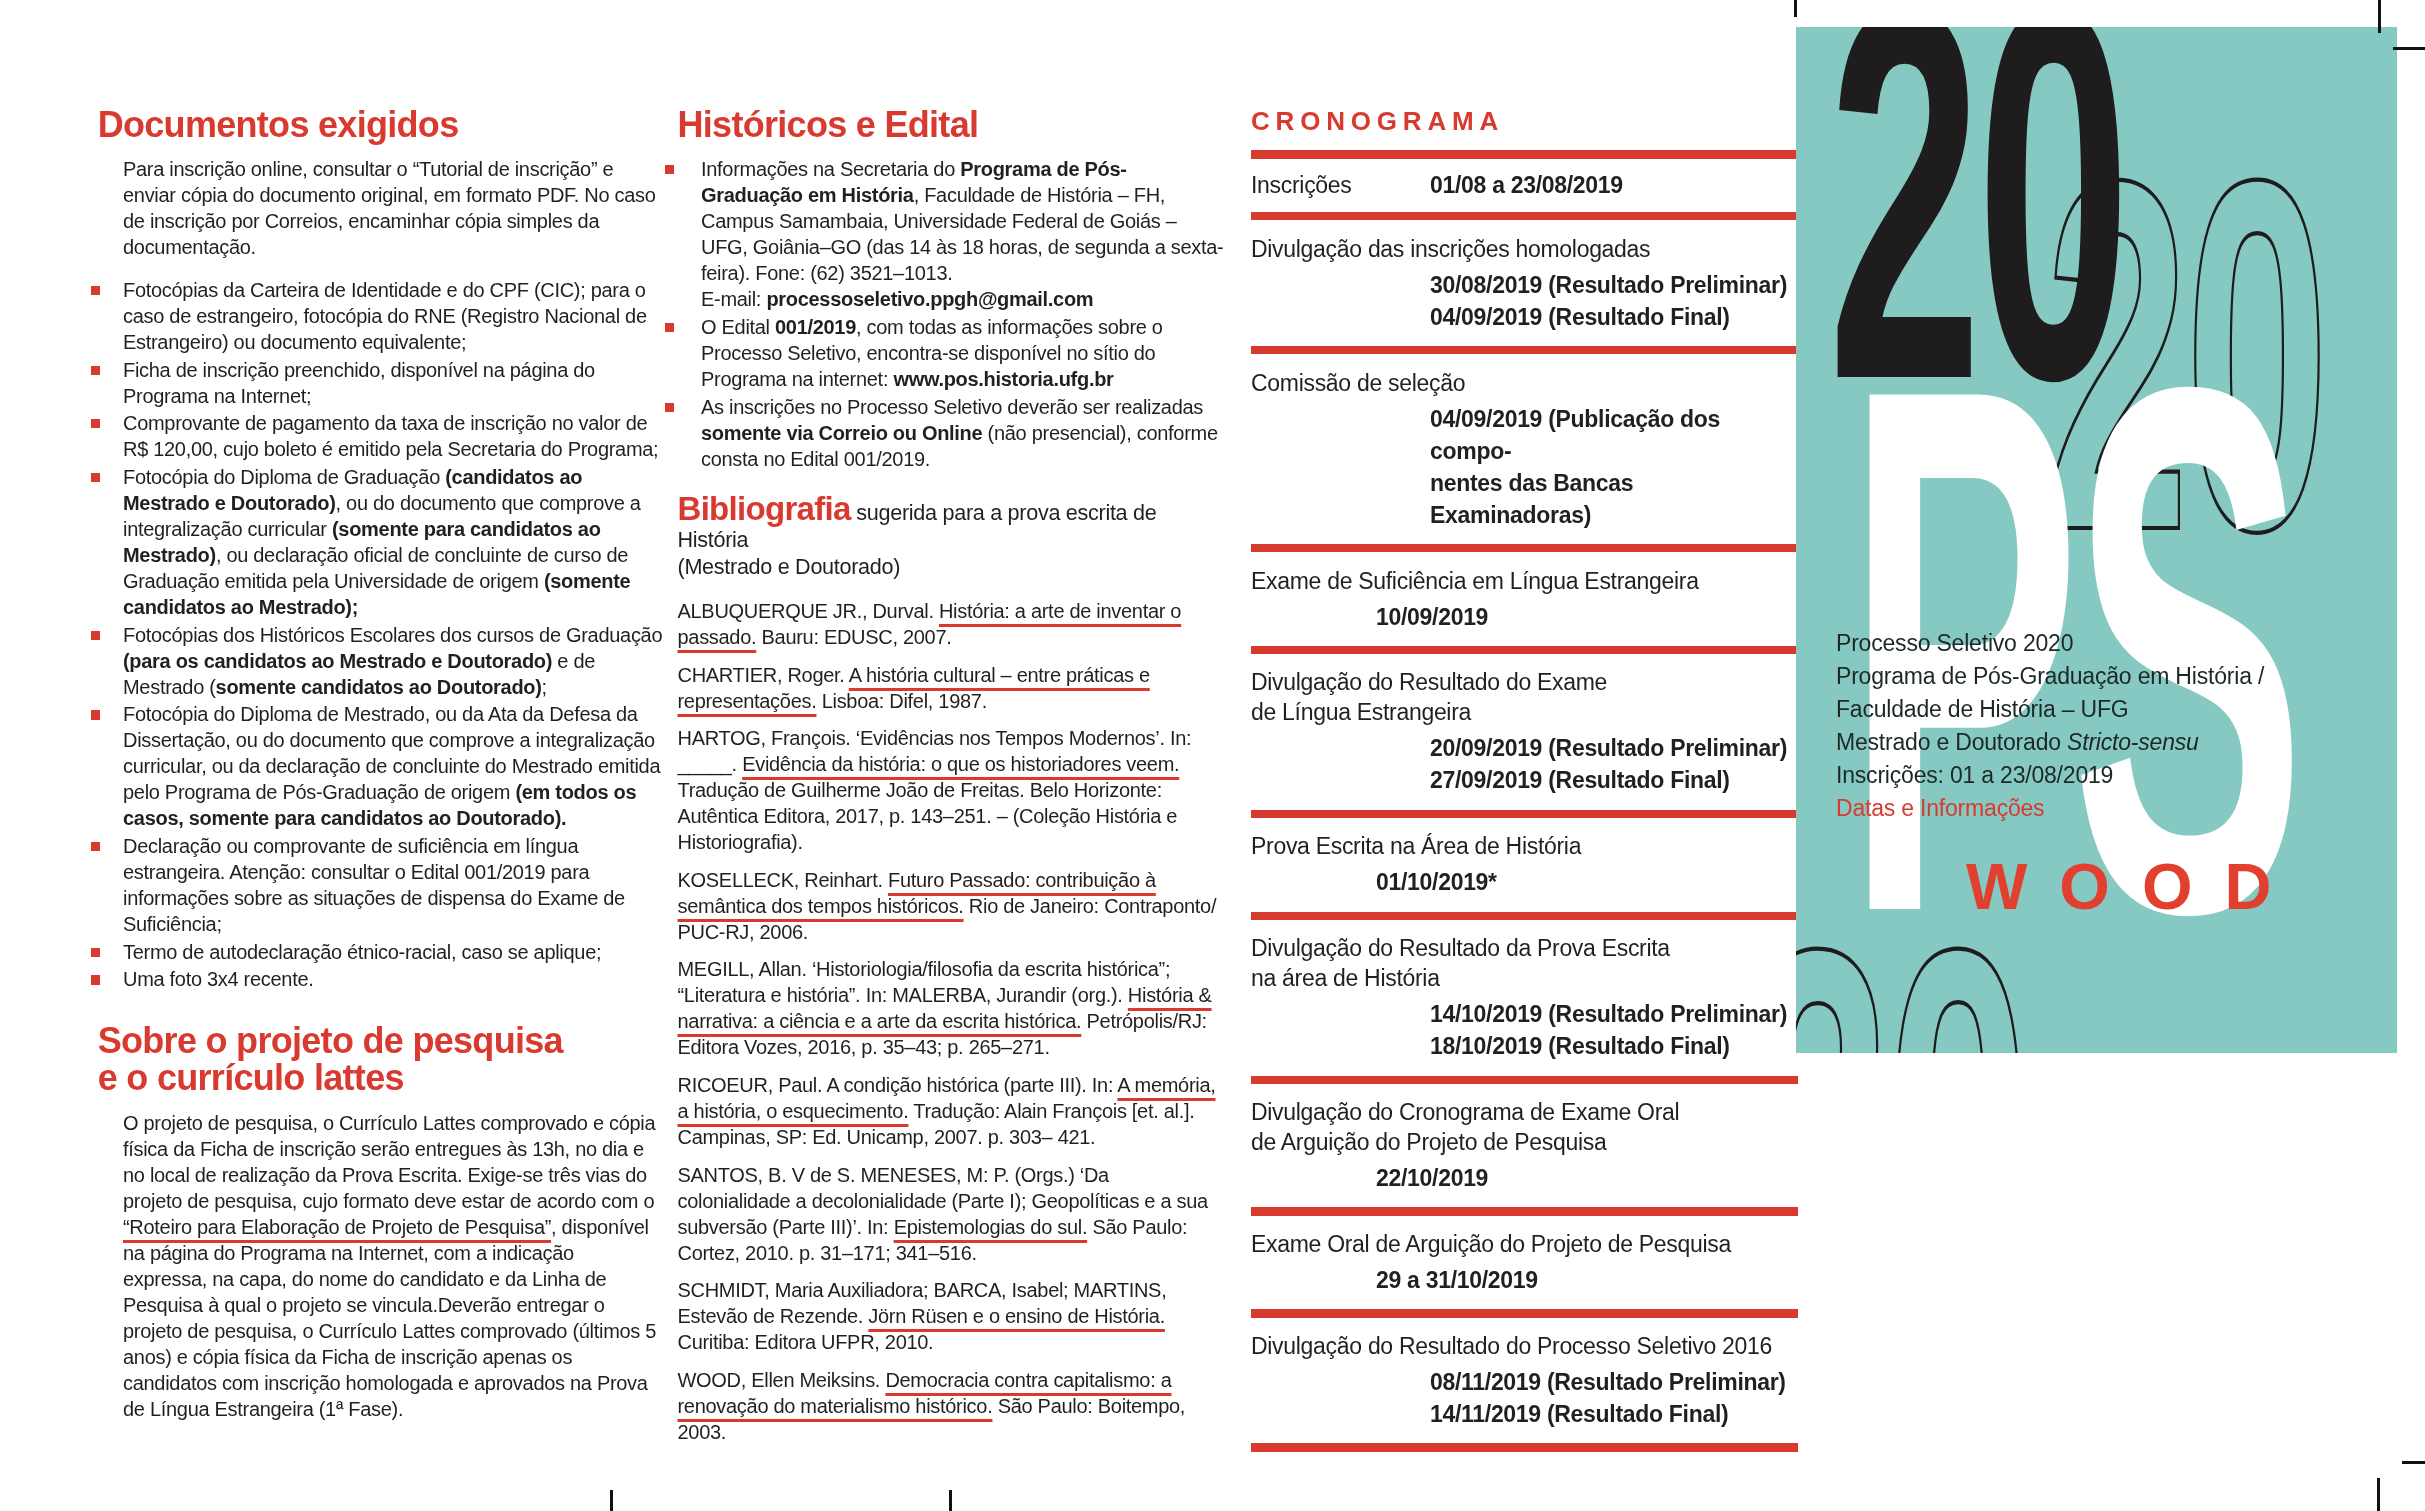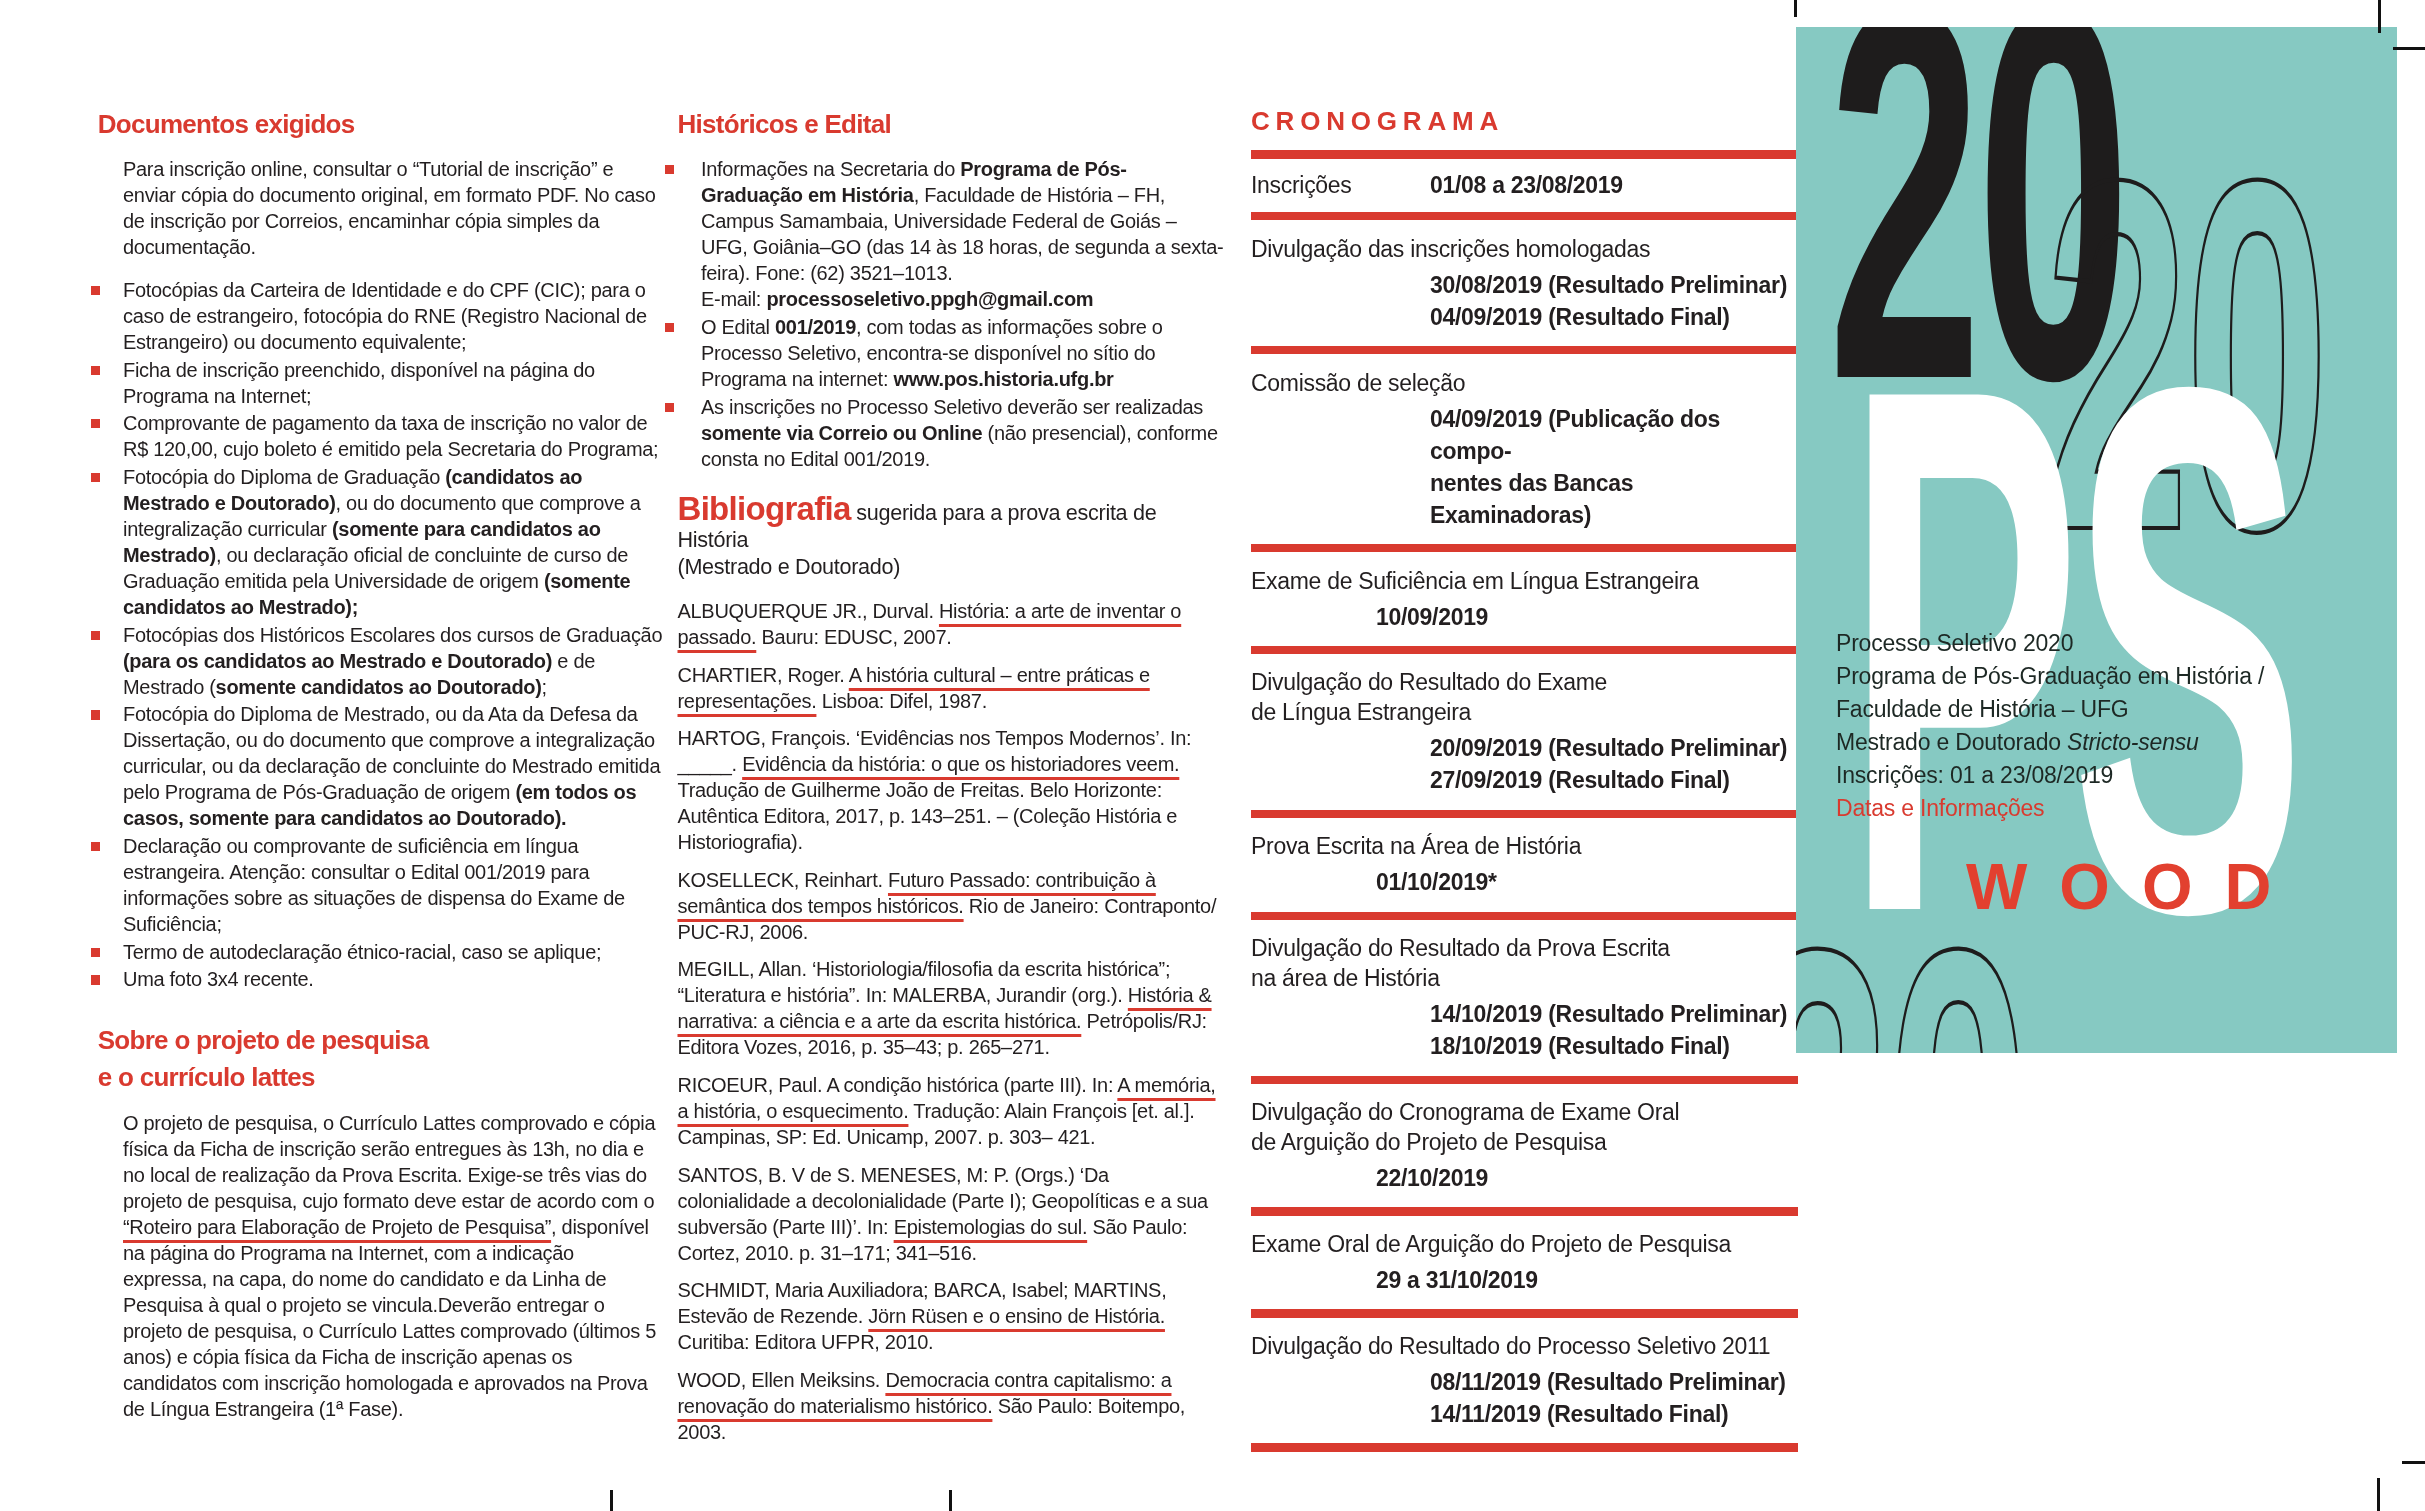--- a/index.html
+++ b/index.html
@@ -24,21 +24,21 @@
   .r{color:var(--red);}
   .u{
     text-decoration:underline;
     text-decoration-color:var(--red);
     text-decoration-thickness:2.5px;
     text-underline-offset:5.8px;
   }
   .col-heading{
     color:var(--red);
     font-weight:700;
-    font-size:26px;
+    font-size:36px;
     line-height:37px;
     letter-spacing:-0.7px;
     white-space:pre-line;
     margin-bottom:13.3px;
   }
   
   .col{position:absolute;top:106px;}
   #col1{left:91px;width:572px;}
   #col2{left:665px;width:559px;}
   #col3{left:1251px;width:547px;}
@@ -288,21 +288,21 @@
         </div>
         <div class="rule"></div>
         <div>
           <div class="cron-label">Exame Oral de Arguição do Projeto de Pesquisa</div>
           <div class="cron-dates">
             <div class="dateline single"><strong>29 a 31/10/2019</strong><span class="ann"></span></div>
           </div>
         </div>
         <div class="rule"></div>
         <div>
-          <div class="cron-label">Divulgação do Resultado do Processo Seletivo 2011</div>
+          <div class="cron-label">Divulgação do Resultado do Processo Seletivo 2016</div>
           <div class="cron-dates">
             <div class="dateline"><strong>08/11/2019</strong><span class="ann"> (Resultado Preliminar)</span></div>
             <div class="dateline"><strong>14/11/2019</strong><span class="ann"> (Resultado Final)</span></div>
           </div>
         </div>
         <div class="rule"></div>
       </div>
   </div>
 
   <div class="panel">

